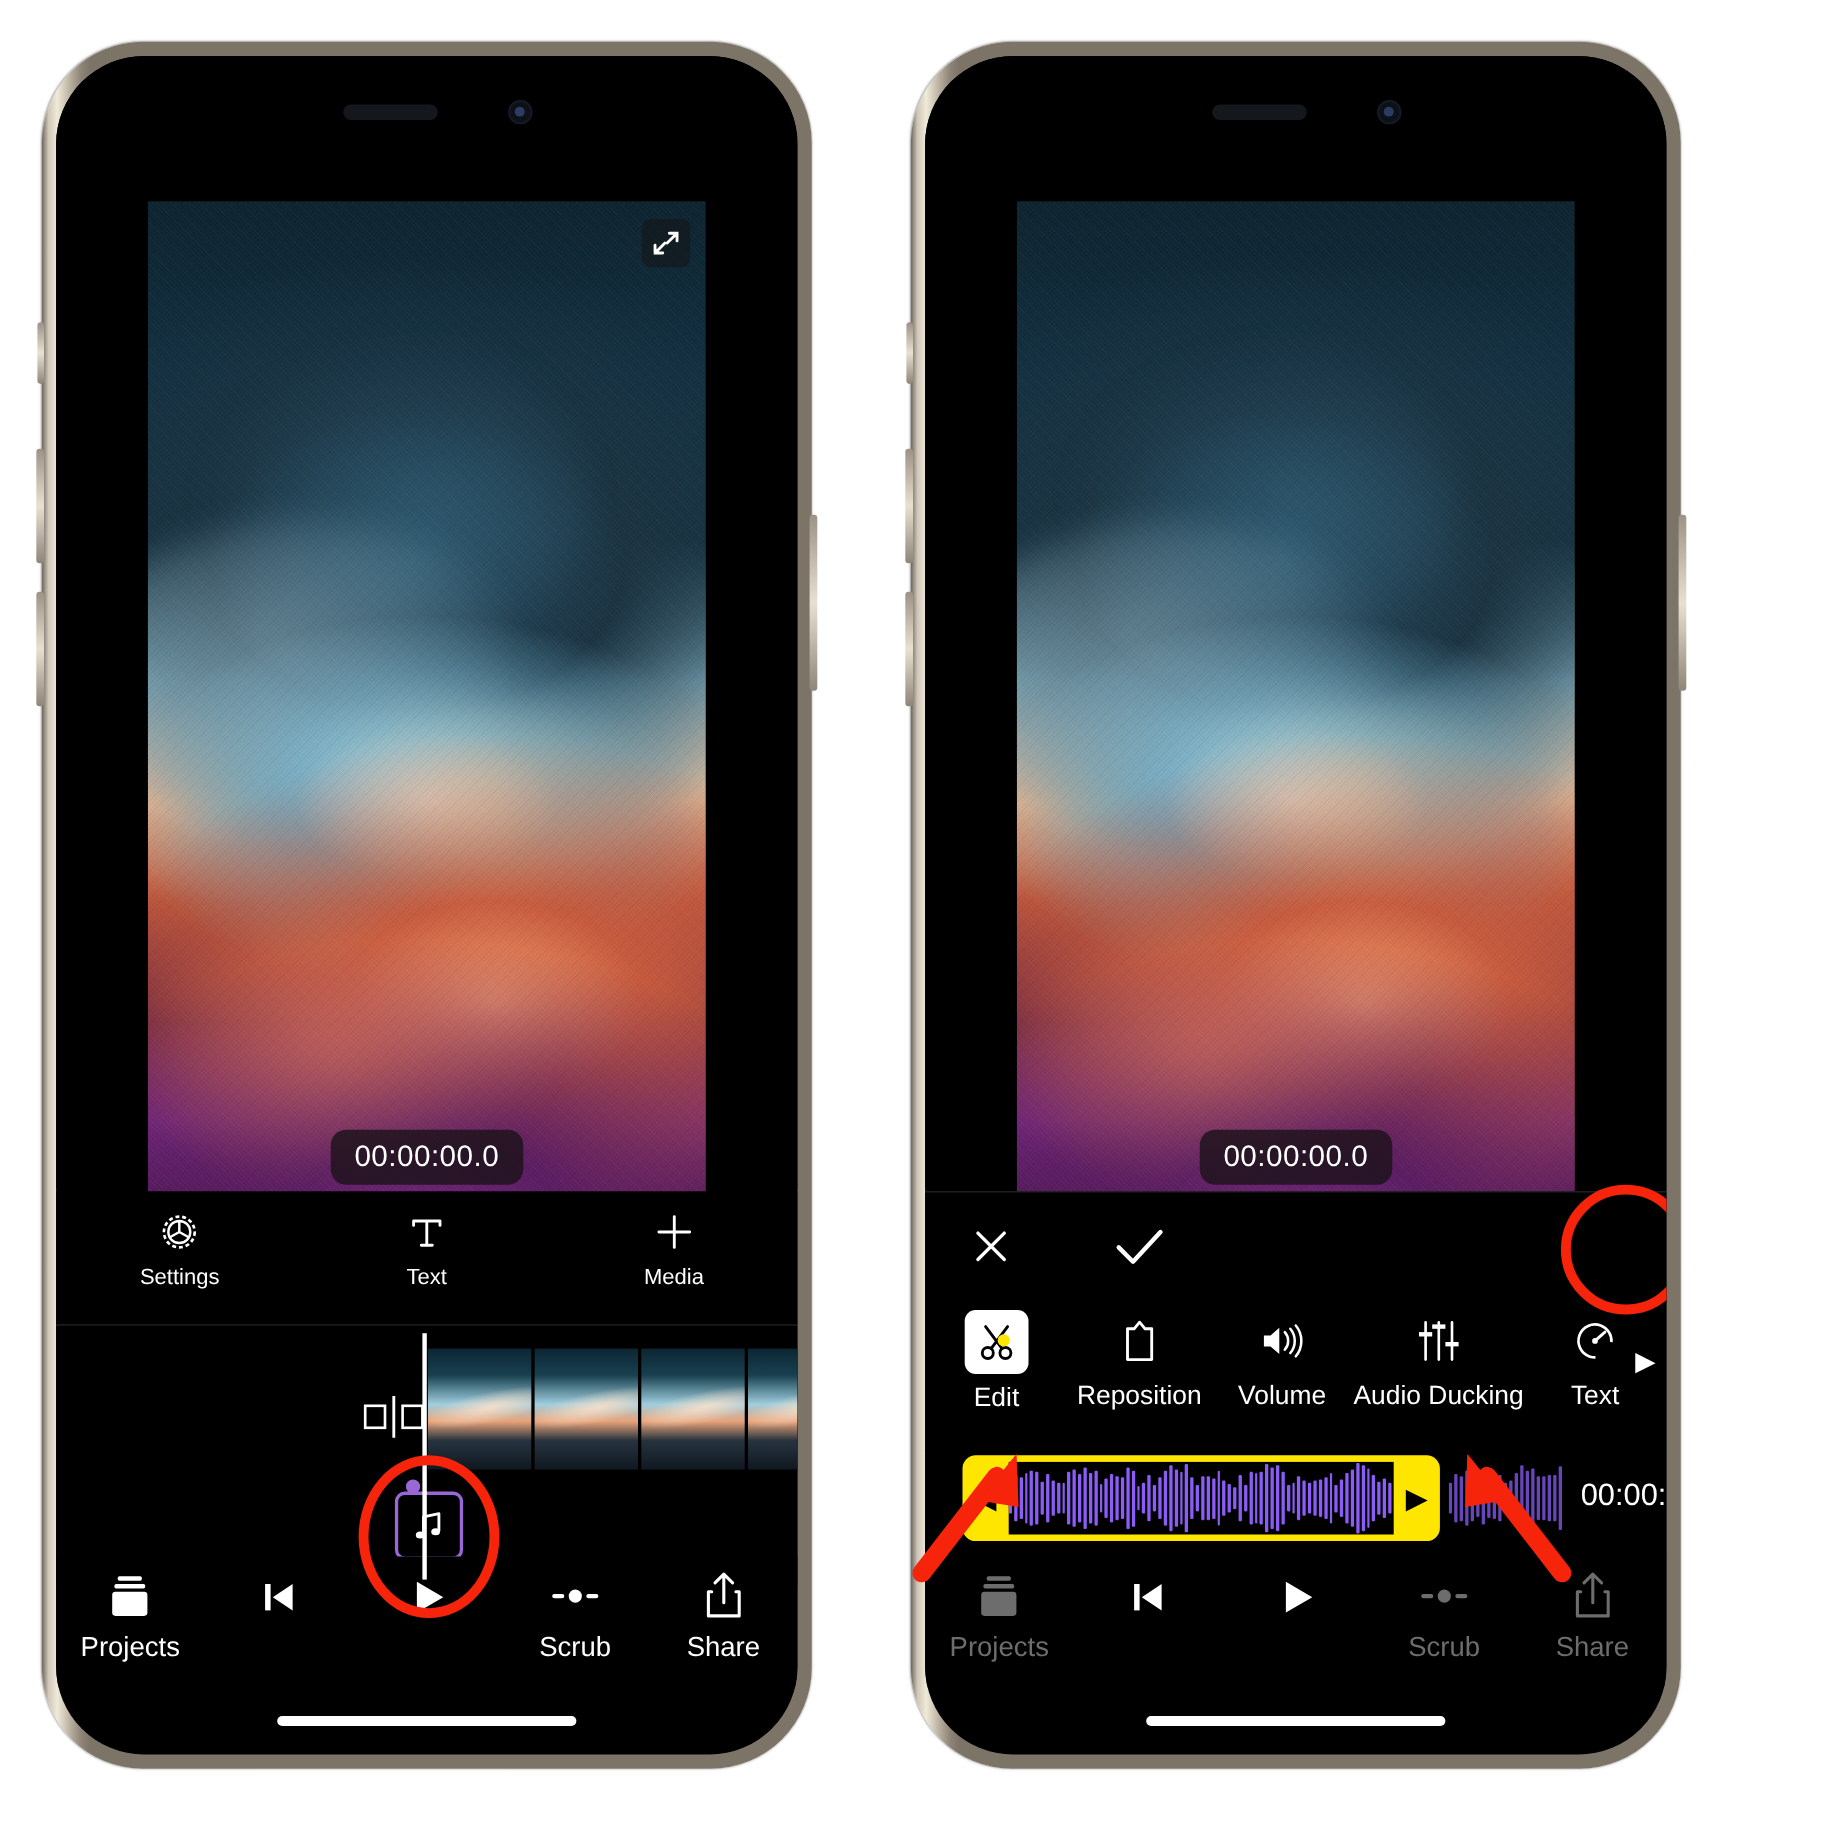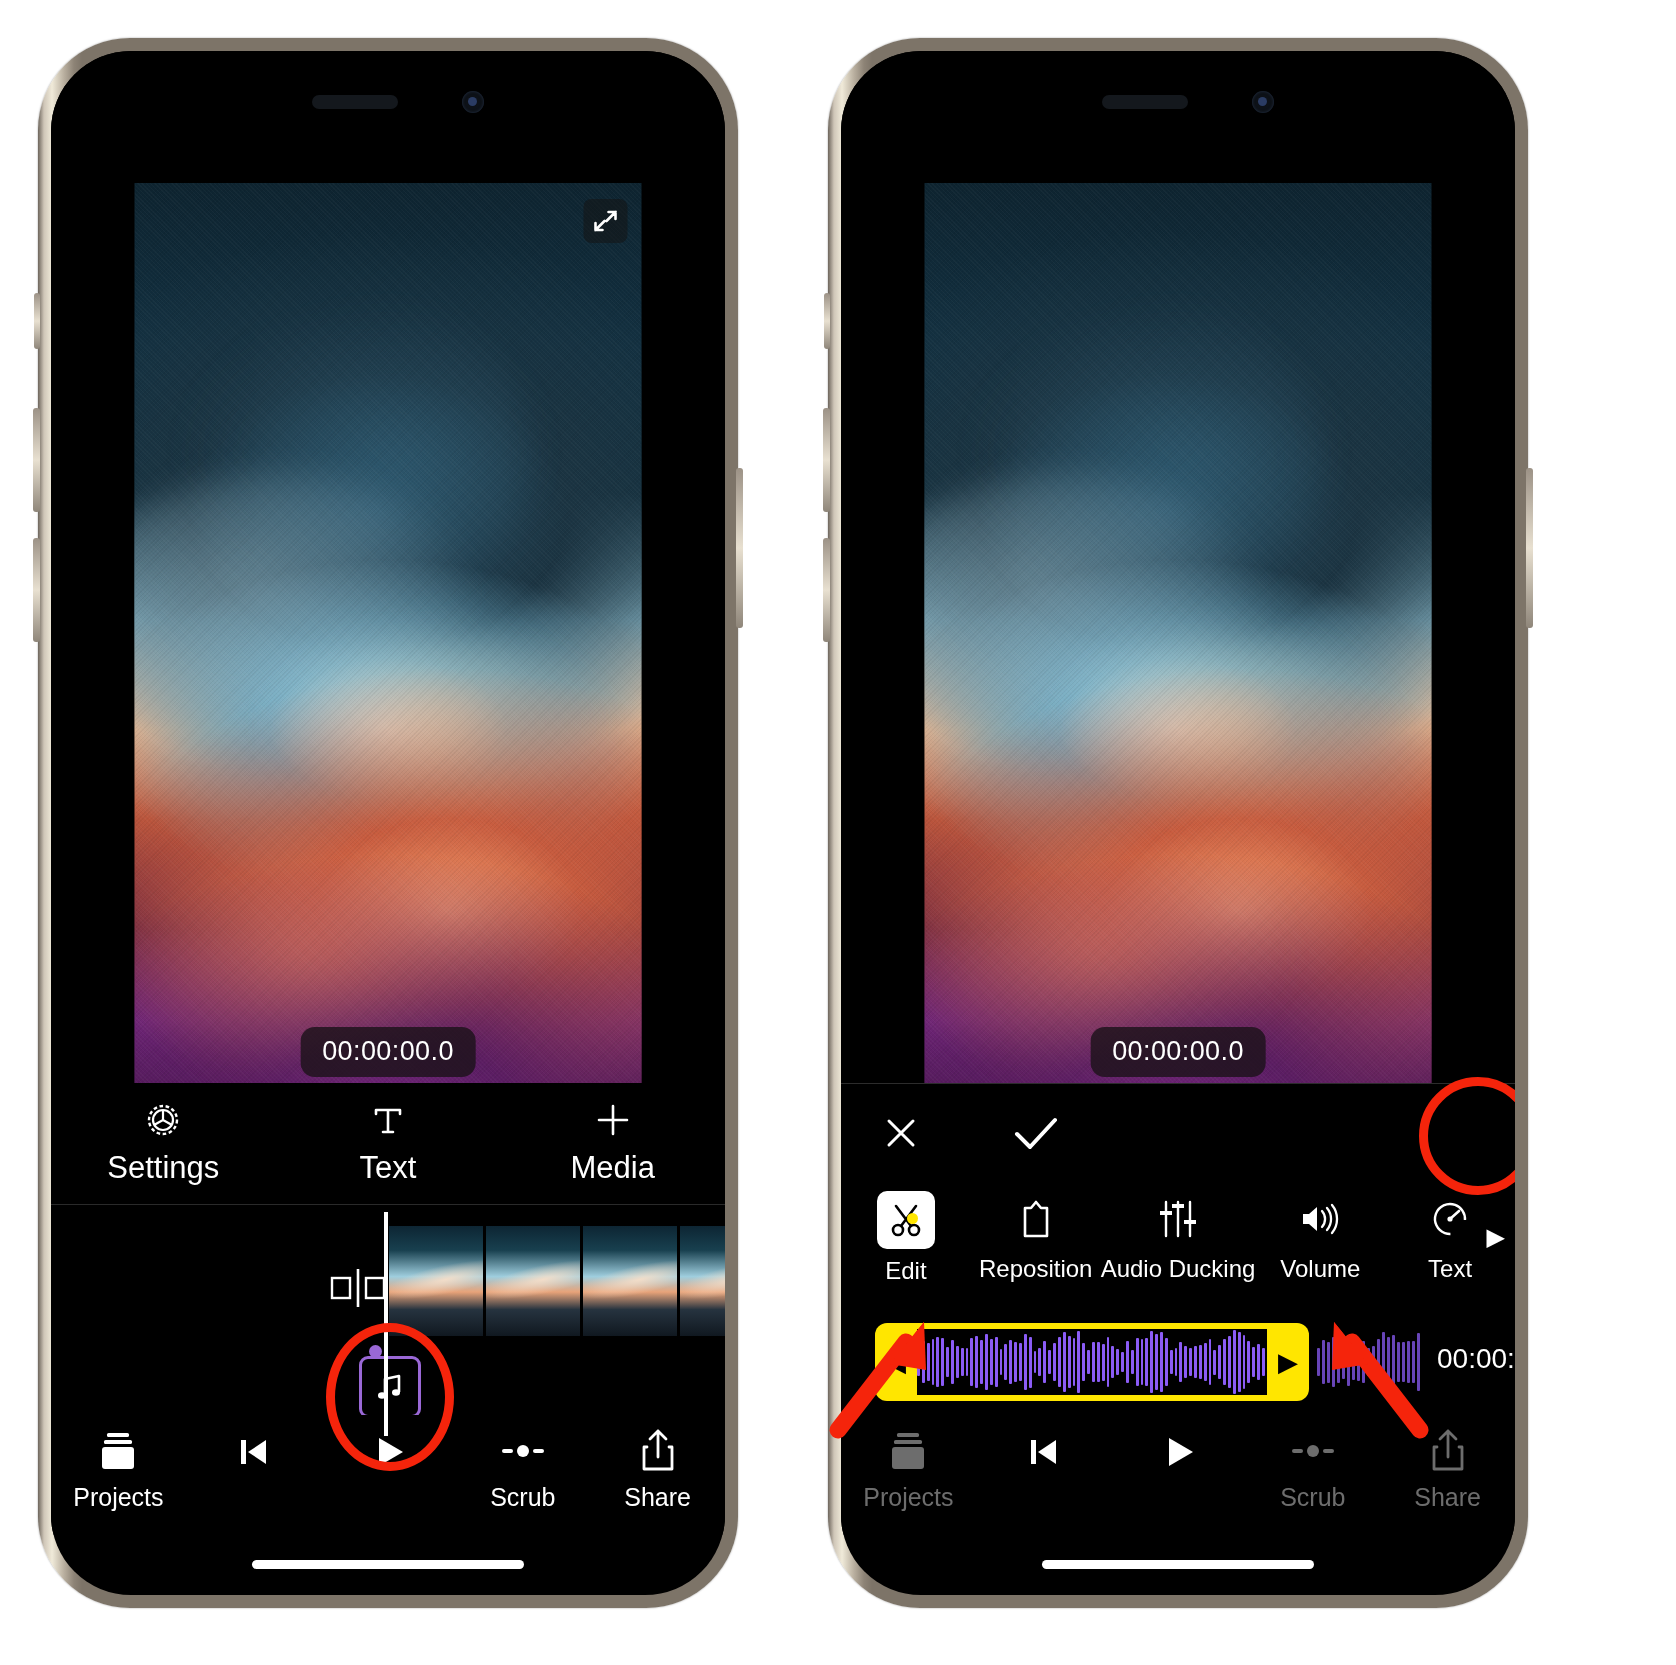--- a/index.html
+++ b/index.html
@@ -116,21 +116,21 @@
   .toolbar {
     position: absolute; left: 0; right: 0; top: 1032px; height: 122px;
     display: flex; align-items: flex-start; background: #000;
     border-bottom: 1px solid #2a2a2a;
   }
   .tool-item {
     flex: 1; display: flex; flex-direction: column;
     align-items: center; padding-top: 14px; color: #fff;
   }
   .tool-icon { height: 46px; display:flex; align-items:center; justify-content:center; }
-  .tool-label { font-size: 31px; margin-top: 7px; }
+  .tool-label { font-size: 20px; margin-top: 7px; }
 
   
   .timeline {
     position: absolute; left: 0; right: 0; top: 1155px; height: 235px;
     background: #000; border-bottom: 1px solid #333; overflow:hidden;
   }
   .clip-strip { position:absolute; left: 338px; top: 20px; height: 110px; display: flex; }
   .thumb {
     width: 94px; height: 110px; margin-right: 3px; overflow:hidden;
     background: linear-gradient(to bottom,#0d2533 0%,#18404f 22%,#9fcede 46%,
@@ -431,37 +431,37 @@
         <div class="t2-item">
           <div class="t2-icon">
             <svg width="40" height="46" viewBox="0 0 40 46">
               <path d="M9 12h6l5-6 5 6h6v28H9z" fill="none" stroke="#fff" stroke-width="2.6" stroke-linejoin="round"></path>
             </svg>
           </div>
           <div class="t2-label">Reposition</div>
         </div>
         <div class="t2-item">
           <div class="t2-icon">
+            <svg width="48" height="42" viewBox="0 0 48 42">
+              <path d="M7 16h6l8-7v24l-8-7H7z" fill="#fff"></path>
+              <path d="M26 13a12 12 0 0 1 0 16M31 10a17 17 0 0 1 0 22M36 7a22 22 0 0 1 0 28" stroke="#fff" stroke-width="2.3" fill="none" stroke-linecap="round"></path>
+            </svg>
+          </div>
+          <div class="t2-label">Volume</div>
+        </div>
+        <div class="t2-item">
+          <div class="t2-icon">
             <svg width="46" height="46" viewBox="0 0 46 46">
               <path d="M11 6v34M23 6v34M35 6v34" stroke="#fff" stroke-width="2.4" stroke-linecap="round"></path>
               <rect x="5" y="15" width="12" height="4" fill="#fff"></rect>
               <rect x="17" y="8" width="12" height="4" fill="#fff"></rect>
               <rect x="29" y="24" width="12" height="4" fill="#fff"></rect>
             </svg>
           </div>
           <div class="t2-label">Audio Ducking</div>
-        </div>
-        <div class="t2-item">
-          <div class="t2-icon">
-            <svg width="48" height="42" viewBox="0 0 48 42">
-              <path d="M7 16h6l8-7v24l-8-7H7z" fill="#fff"></path>
-              <path d="M26 13a12 12 0 0 1 0 16M31 10a17 17 0 0 1 0 22M36 7a22 22 0 0 1 0 28" stroke="#fff" stroke-width="2.3" fill="none" stroke-linecap="round"></path>
-            </svg>
-          </div>
-          <div class="t2-label">Volume</div>
         </div>
         <div class="t2-item">
           <div class="t2-icon">
             <svg width="44" height="44" viewBox="0 0 44 44">
               <circle cx="22" cy="22" r="15" fill="none" stroke="#fff" stroke-width="2.4" stroke-dasharray="66 22" transform="rotate(110 22 22)"></circle>
               <path d="M22 22l9-8" stroke="#fff" stroke-width="2.6" stroke-linecap="round"></path>
               <circle cx="22" cy="22" r="2.6" fill="#fff"></circle>
             </svg>
           </div>
           <div class="t2-label">Text</div>

